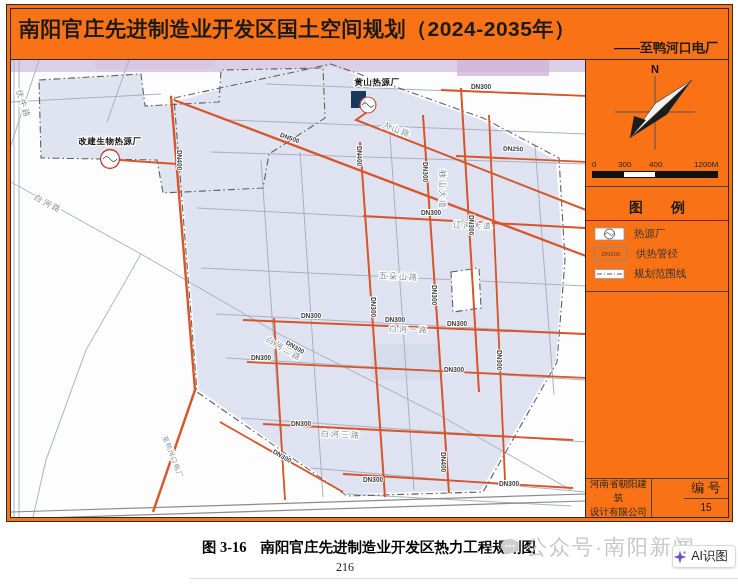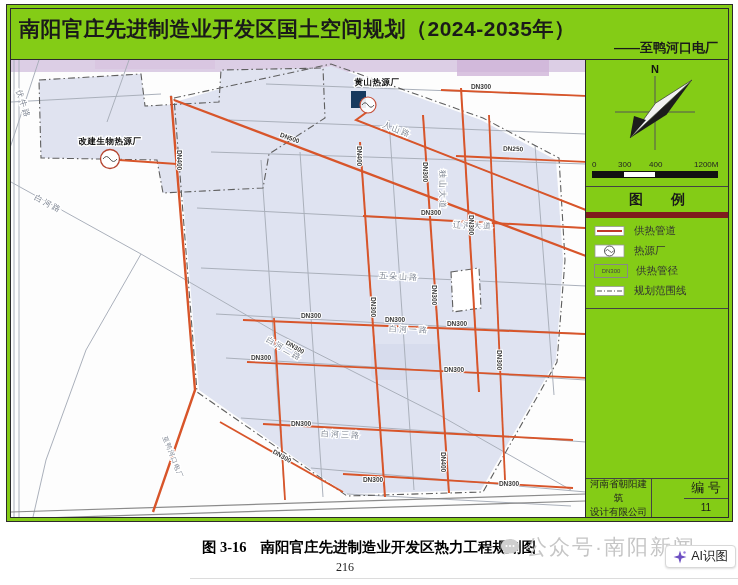--- a/index.html
+++ b/index.html
@@ -1,40 +1,40 @@
 <!DOCTYPE html>
 <html><head>
 <meta charset="utf-8">
 <style>
   html,body{margin:0;padding:0;background:#fff;}
   body{width:738px;height:585px;position:relative;overflow:hidden;
        font-family:"Liberation Sans",sans-serif;color:#1a1a1a;}
   
   .sheet{position:absolute;left:6px;top:4px;width:725px;height:516px;
-         border:1.5px solid #2b2b2b;background:#84cc16;}
+         border:1.5px solid #2b2b2b;background:#f97316;}
   .sheet-inner{position:absolute;left:3px;top:3px;right:3px;bottom:3px;
          border:1px solid #2b2b2b;display:flex;flex-direction:column;}
   .title-row{position:relative;height:50px;border-bottom:1px solid #2b2b2b;flex:0 0 auto;}
   .title-row h1{margin:0;padding:6px 0 0 8px;font-size:21px;font-weight:bold;
          letter-spacing:.5px;white-space:nowrap;}
   .subtitle{position:absolute;right:10px;bottom:2px;font-size:13px;font-weight:bold;}
   .content-row{flex:1 1 auto;display:flex;min-height:0;}
   .map-wrap{position:relative;width:574px;flex:0 0 auto;border-right:1px solid #2b2b2b;
             overflow:hidden;background:#fdfdfd;}
   
   .sidebar{flex:1 1 auto;display:flex;flex-direction:column;font-size:11px;}
   .compass-sec{border-bottom:1px solid #444;padding:2px 4px 4px;flex:0 0 auto;}
   .scalebar{position:relative;margin:4px 2px 0;height:22px;}
   .scalebar .ticks{position:relative;height:11px;font-size:8px;color:#222;}
   .scalebar .ticks span{position:absolute;top:0;}
   .bar{display:flex;height:5px;border:1px solid #111;width:124px;}
   .bar .seg{height:100%;}
   .legend-sec{border-bottom:1px solid #444;padding-bottom:10px;}
   .legend-header{text-align:center;font-size:14px;font-weight:bold;letter-spacing:12px;
-        padding:4px 0 3px 12px;border-bottom:6px solid #7f1d1d;}
+        padding:4px 0 3px 12px;border-bottom:1px solid #7f1d1d;margin-top:8px;}
   .legend-item{display:flex;align-items:center;gap:8px;padding:6px 0 0 8px;}
   .legend-item .lab{font-size:10.5px;color:#333;}
   .sym{flex:0 0 auto;display:inline-flex;}
   .spacer{flex:1 1 auto;}
   .company-block{flex:0 0 auto;border-top:1px solid #444;display:flex;height:38px;gap:32px;}
   .company-cell{flex:1 1 auto;border-right:1px solid #444;display:flex;flex-direction:column;
         justify-content:center;text-align:center;font-size:9.5px;line-height:1.5;color:#222;}
   .no-col{flex:0 0 44px;display:flex;flex-direction:column;}
   .no-head{flex:1;border-bottom:1px solid #444;display:flex;align-items:center;
         justify-content:center;font-size:13px;}
@@ -50,21 +50,21 @@
       paint-order:stroke;stroke:#fff;stroke-width:2.5px;letter-spacing:.5px;}
   
   .caption{position:absolute;left:0;top:538px;width:738px;text-align:center;
       font-family:"Liberation Serif",serif;font-size:14.5px;font-weight:bold;color:#000;}
   .caption .fig{margin-right:14px;}
   .pageno{position:absolute;left:336px;top:560px;font-family:"Liberation Serif",serif;
       font-size:12px;color:#222;width:60px;text-align:left;}
   .watermark{position:absolute;left:500px;top:533px;display:flex;align-items:center;gap:6px;
       font-size:21px;color:#c6c6c6;letter-spacing:2px;white-space:nowrap;}
   .ai-badge{position:absolute;right:2px;top:545px;display:flex;align-items:center;gap:4px;
-      background:#fff;border:1px solid #d8d8d8;border-radius:4px;padding:2px 7px 2px 7px;
+      background:#fff;border:1px solid #d8d8d8;border-radius:4px;padding:2px 7px 2px 0;
       font-size:12.5px;color:#222;box-shadow:0 1px 2px rgba(0,0,0,.12);}
   .bottom-line{position:absolute;left:190px;right:0;top:578px;height:1px;background:#dcdcdc;}
 </style>
 </head>
 <body>
 
 <div class="sheet">
   <div class="sheet-inner">
 
     <div class="title-row">
@@ -221,29 +221,20 @@
               <div class="seg" style="width:31px;background:#111"></div>
               <div class="seg" style="width:31px;background:#fff"></div>
               <div class="seg" style="width:62px;background:#111"></div>
             </div>
           </div>
         </div>
 
         <div class="legend-sec">
           <div class="legend-header">图 例</div>
 
-          <div class="legend-item">
-            <span class="sym">
-              <svg width="32" height="12">
-                  <rect x="1" y="1.5" width="29" height="9" fill="#fff" stroke="#999" stroke-width="0.8"></rect>
-              <line x1="3" y1="6" x2="28" y2="6" stroke="#c0392b" stroke-width="2"></line>
-                </svg>
-            </span>
-            <span class="lab">供热管道</span>
-          </div>
 
           <div class="legend-item">
             <span class="sym">
               <svg width="32" height="14">
                   <rect x="1" y="1" width="29" height="12" fill="#fff" stroke="#999" stroke-width="0.8"></rect>
               <circle cx="15.5" cy="7" r="5" fill="none" stroke="#555" stroke-width="1"></circle>
               <path d="M11.5,7 q2,-3 4,0 q2,3 4,0" fill="none" stroke="#555" stroke-width="0.9"></path>
                 </svg>
             </span>
             <span class="lab">热源厂</span>
@@ -267,21 +258,21 @@
 
         <div class="spacer"></div>
 
         <div class="company-block">
           <div class="company-cell">
             <div>河南省朝阳建筑</div>
             <div>设计有限公司</div>
           </div>
           <div class="no-col">
             <div class="no-head">编 号</div>
-            <div class="no-val">11</div>
+            <div class="no-val">15</div>
           </div>
         </div>
 
       </div>
     </div>
   </div>
 </div>
 
 <div class="caption">
   <span class="fig">图 3-16</span><span>南阳官庄先进制造业开发区热力工程规划图</span>

